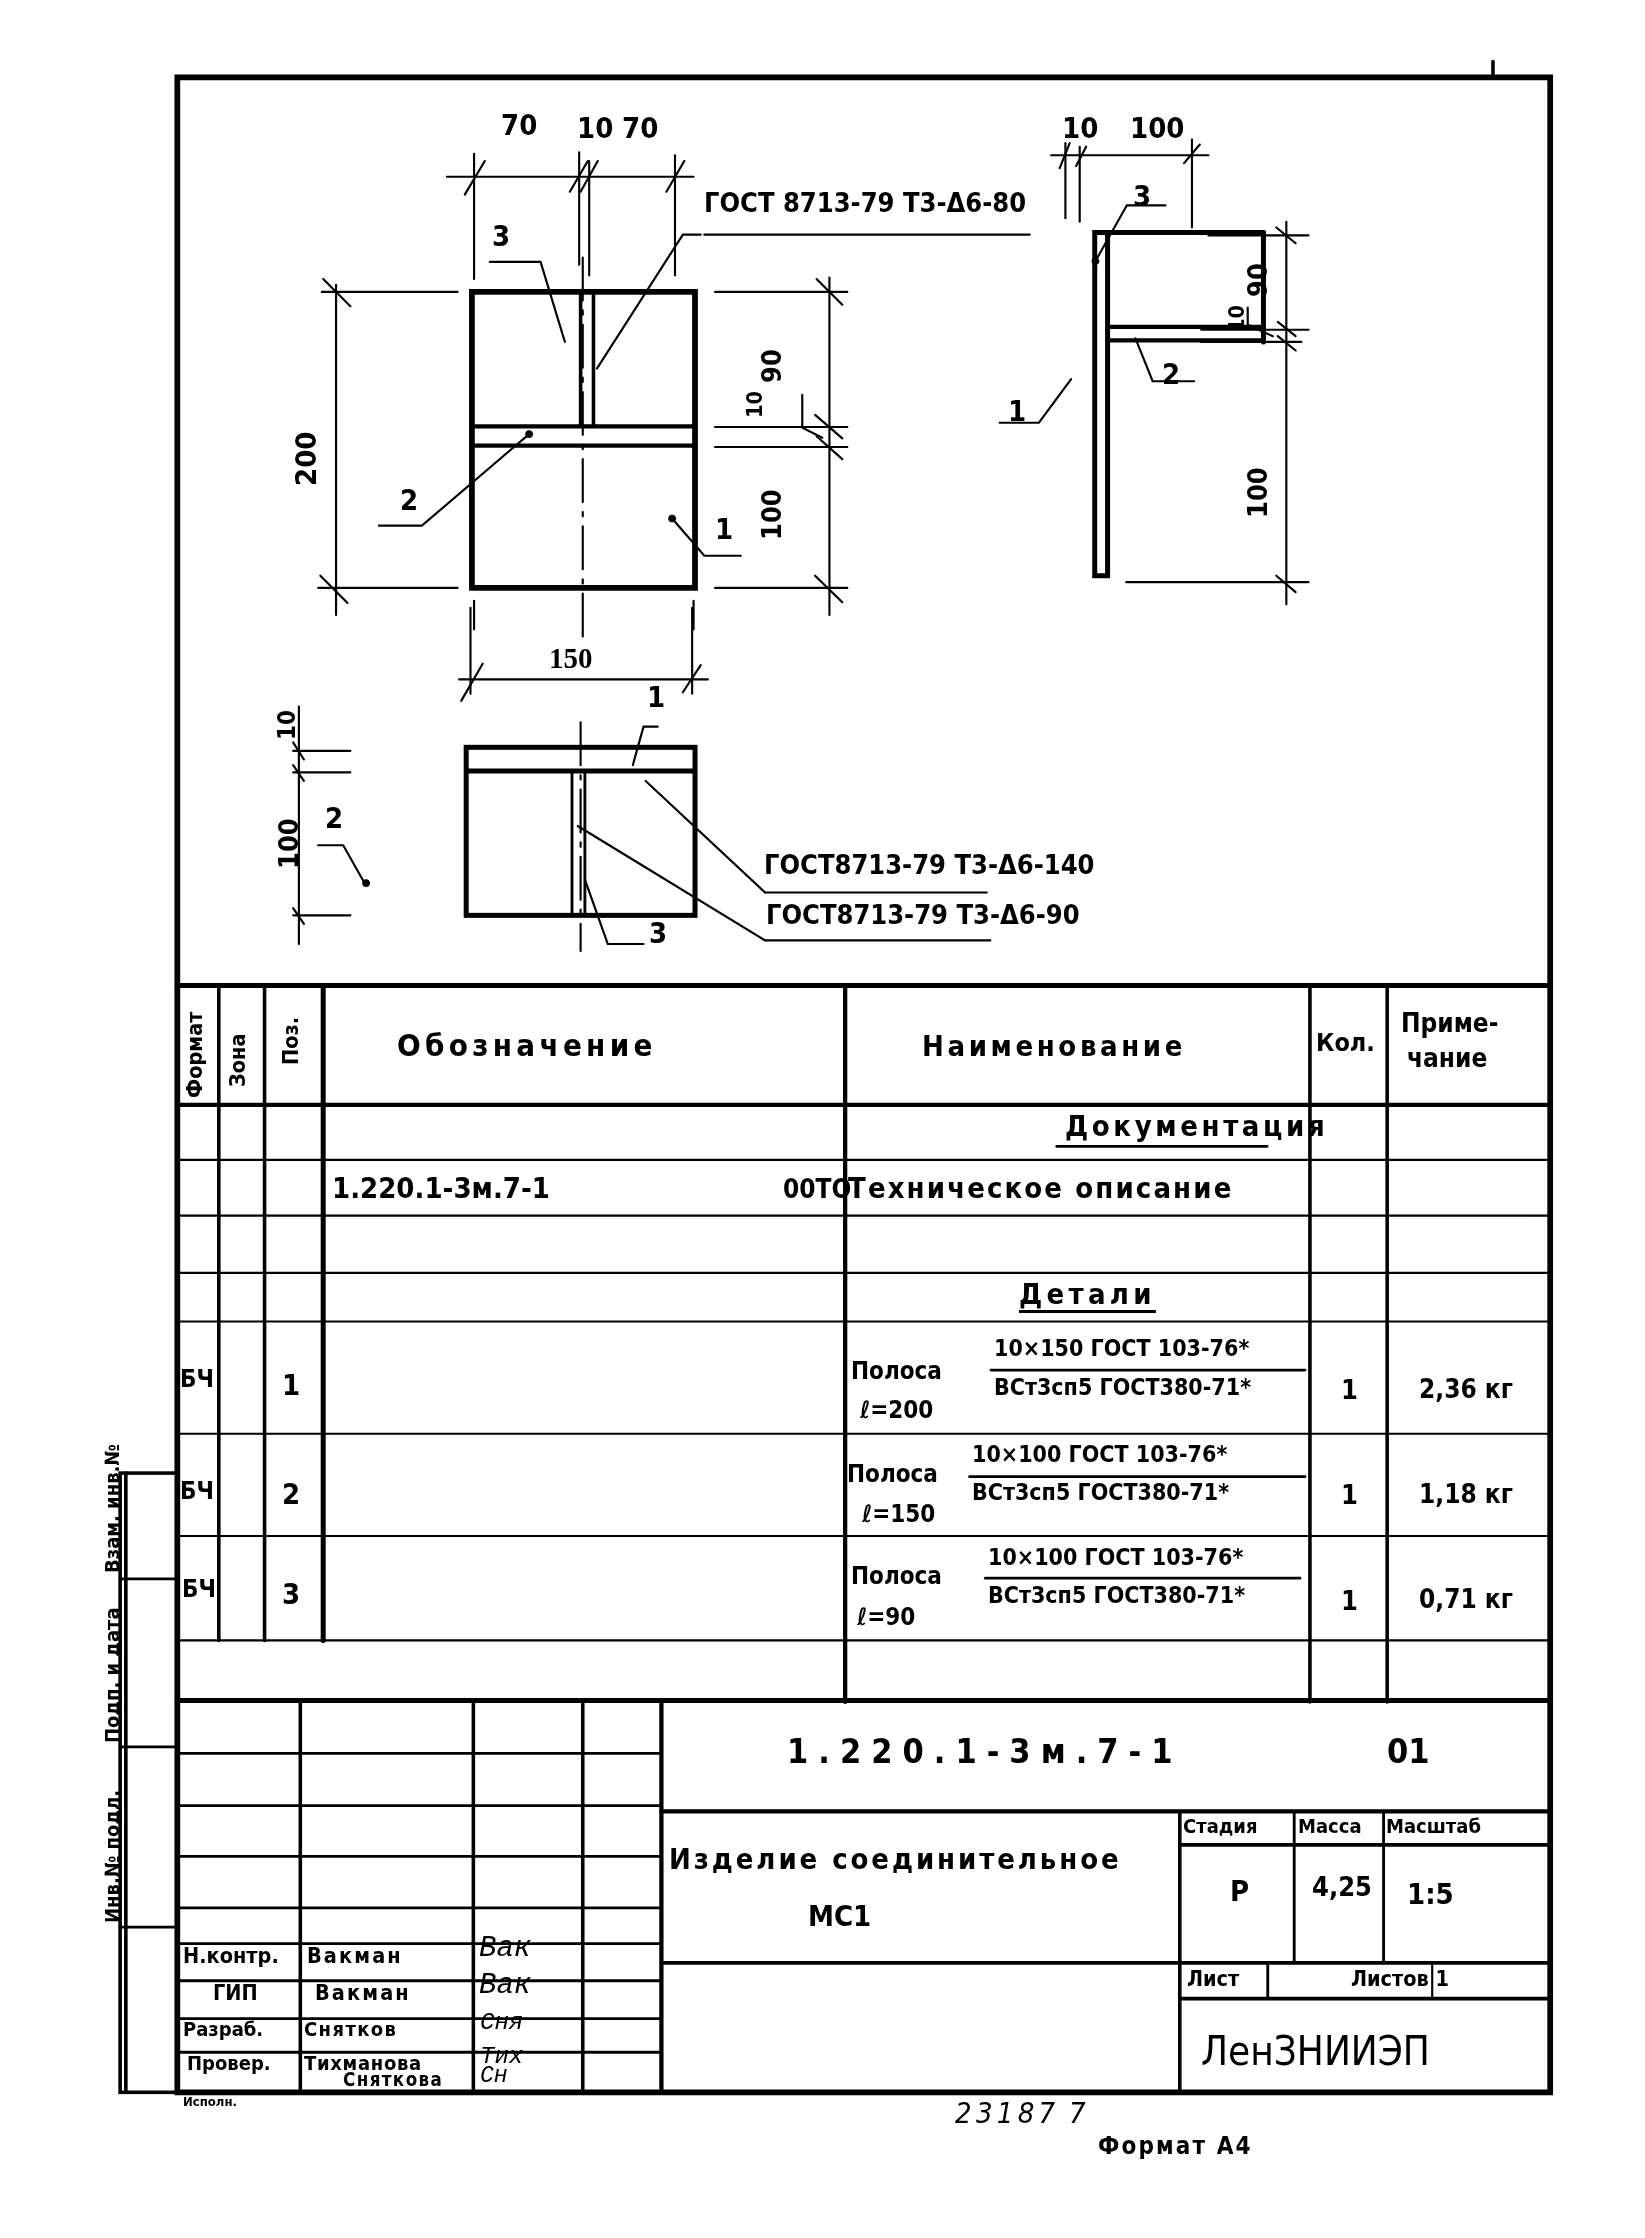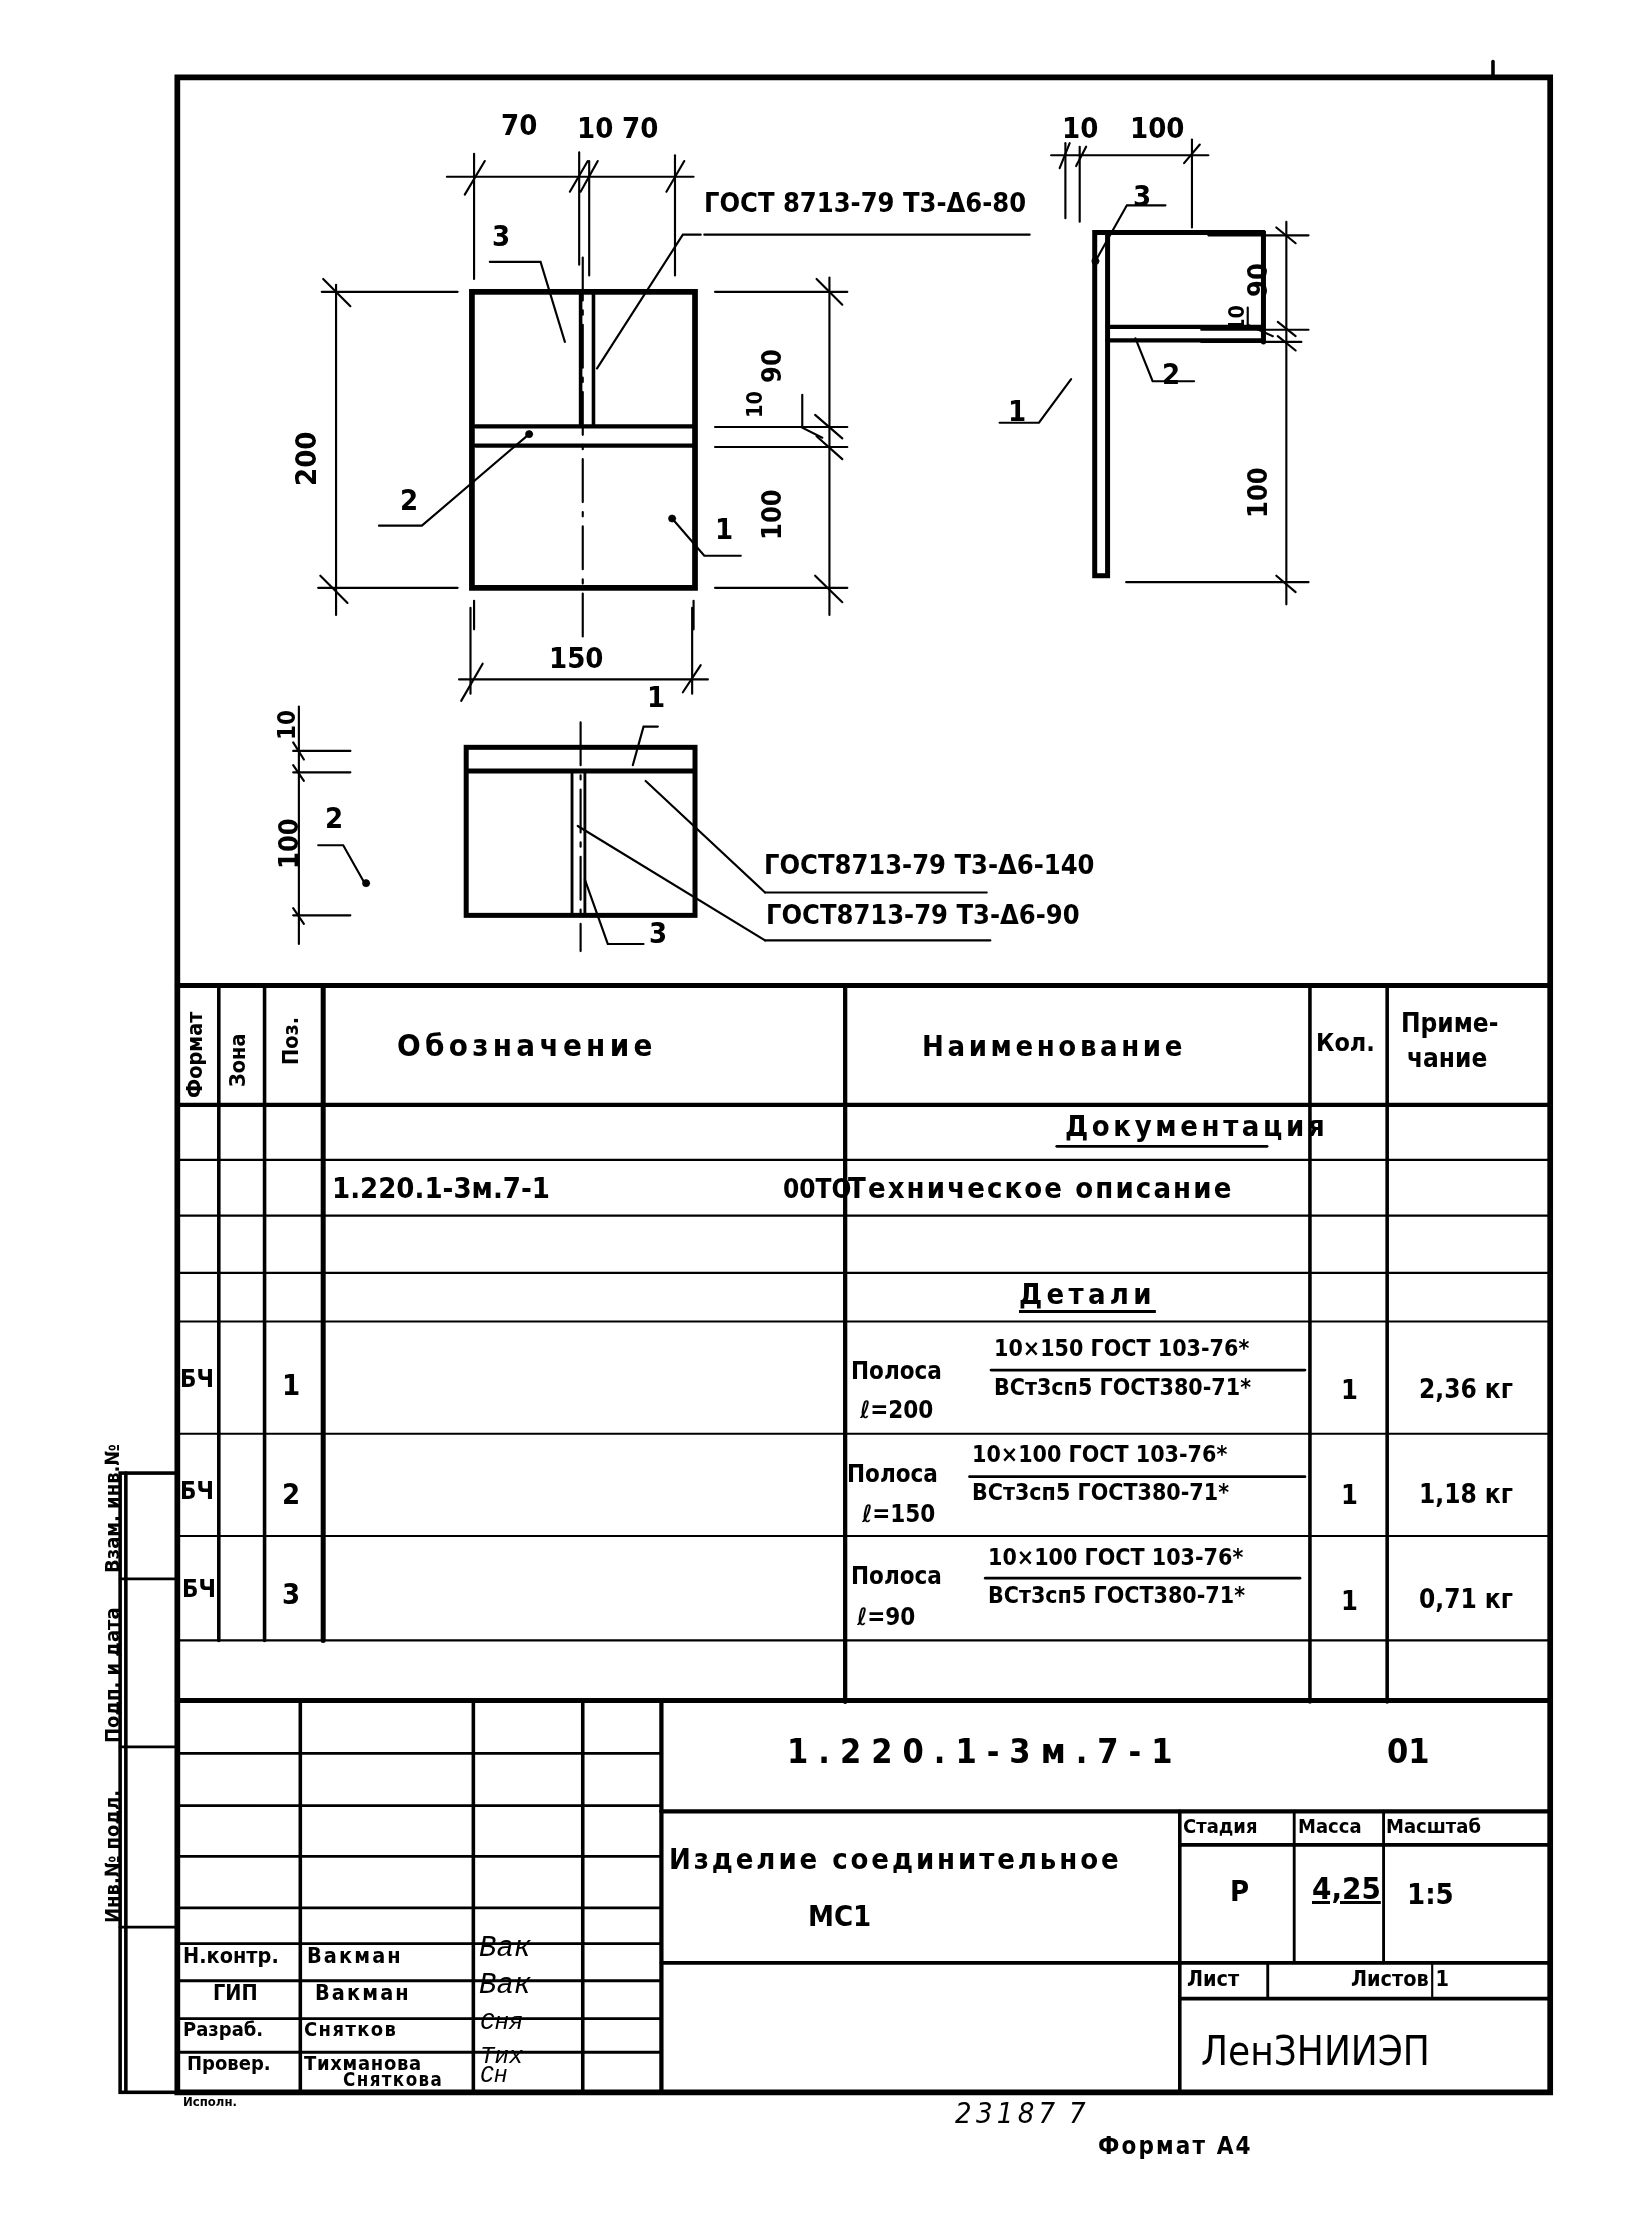--- a/index.html
+++ b/index.html
@@ -216,21 +216,21 @@
   <span class="t" style="left:577px;top:114px;font-size:29px;">10</span>
   <span class="t" style="left:622px;top:114px;font-size:29px;">70</span>
   <span class="t" style="left:492px;top:222px;font-size:29px;">3</span>
   <span class="t" style="left:400px;top:486px;font-size:29px;">2</span>
   <span class="t" style="left:715px;top:515px;font-size:29px;">1</span>
   <span class="t" style="left:704px;top:189px;font-size:27px;">ГОСТ 8713-79  Т3-Δ6-80</span>
   <span class="t vert" style="left:292px;top:486px;font-size:29px;">200</span>
   <span class="t vert" style="left:758px;top:383px;font-size:27px;">90</span>
   <span class="t vert" style="left:744px;top:418px;font-size:21.5px;">10</span>
   <span class="t vert" style="left:758px;top:540px;font-size:27px;">100</span>
-  <span class="t" style="left:549px;top:644px;font-size:29px;">150</span>
+  <span class="t" style="left:549px;top:644px;font-size:29px;font-family:Liberation Serif, serif;">150</span>
 </div>
 
 <div>
   <span class="t" style="left:1062px;top:114px;font-size:29px;">10</span>
   <span class="t" style="left:1130px;top:114px;font-size:29px;">100</span>
   <span class="t" style="left:1133px;top:182px;font-size:29px;">3</span>
   <span class="t" style="left:1162px;top:360px;font-size:29px;">2</span>
   <span class="t" style="left:1008px;top:397px;font-size:29px;">1</span>
   <span class="t vert" style="left:1244px;top:297px;font-size:27px;">90</span>
   <span class="t vert" style="left:1226px;top:332px;font-size:21.5px;">10</span>
@@ -302,21 +302,21 @@
 <div>
   <span class="t" style="left:787px;top:1734px;font-size:34px;letter-spacing:10px;">1.220.1-3м.7-1</span>
   <span class="t" style="left:1387px;top:1734px;font-size:34px;">01</span>
   <span class="t" style="left:669px;top:1845px;font-size:29px;letter-spacing:2.9px;">Изделие соединительное</span>
   <span class="t" style="left:808px;top:1902px;font-size:29px;">МС1</span>
 
   <span class="t" style="left:1183px;top:1816px;font-size:20px;">Стадия</span>
   <span class="t" style="left:1298px;top:1816px;font-size:20px;">Масса</span>
   <span class="t" style="left:1386px;top:1816px;font-size:20px;">Масштаб</span>
   <span class="t" style="left:1230px;top:1877px;font-size:29px;">Р</span>
-  <span class="t" style="left:1312px;top:1873px;font-size:31px;text-decoration:underline;">4,25</span>
+  <span class="t" style="left:1312px;top:1873px;font-size:27px;">4,25</span>
   <span class="t" style="left:1407px;top:1880px;font-size:29px;">1:5</span>
 
   <span class="t" style="left:1187px;top:1968px;font-size:21.5px;">Лист</span>
   <span class="t" style="left:1351px;top:1968px;font-size:21.5px;">Листов 1</span>
   <span class="t" style="left:1201px;top:2031px;font-size:40px;font-weight:normal;">ЛенЗНИИЭП</span>
 
   <span class="t" style="left:183px;top:1945px;font-size:21.5px;">Н.контр.</span>
   <span class="t" style="left:307px;top:1945px;font-size:21.5px;letter-spacing:2.1px;">Вакман</span>
   <span class="t sig" style="left:479px;top:1934px;font-size:29px;">Вак</span>
 

